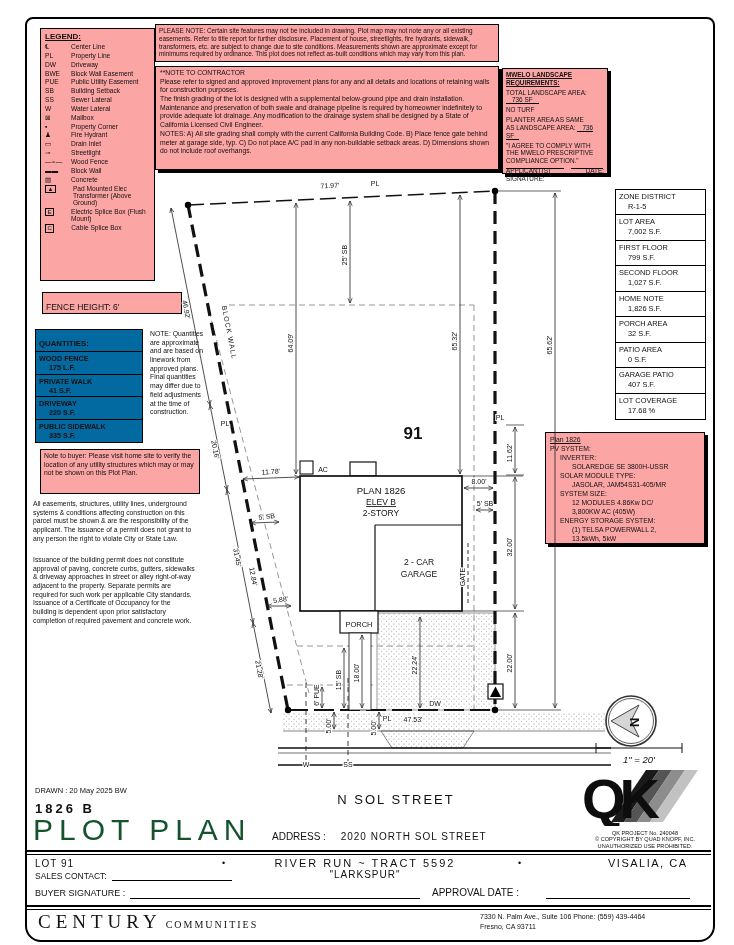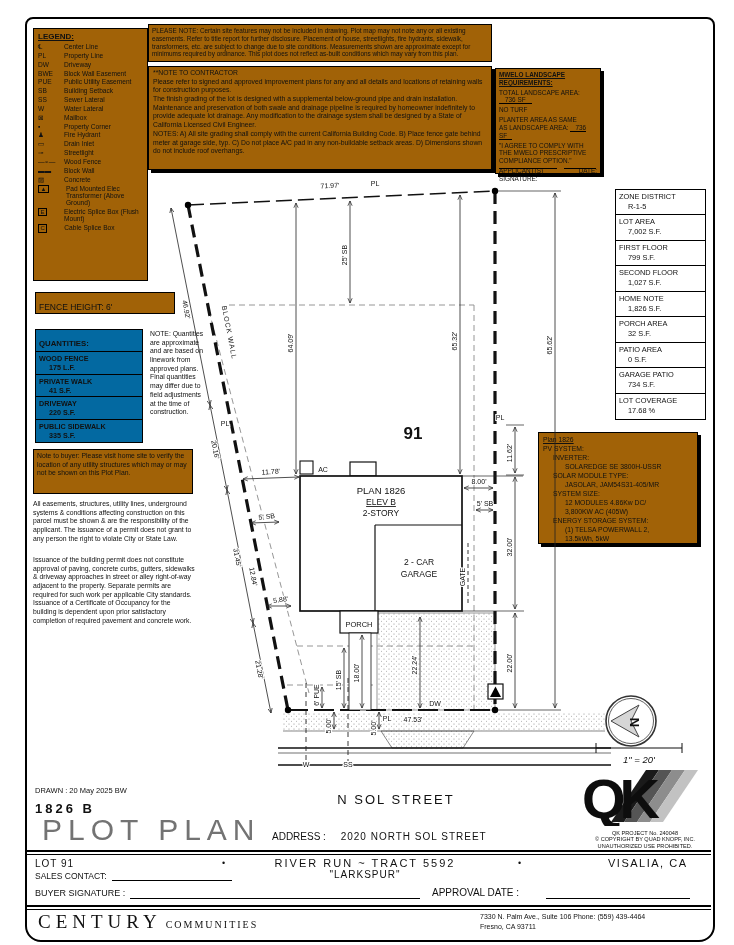--- a/index.html
+++ b/index.html
@@ -1,21 +1,21 @@
 <!DOCTYPE html>
 <html><head>
 <meta charset="utf-8">
 <style>
   html,body{margin:0;padding:0;background:#e8e8e8;}
   .page{position:relative;width:734px;height:945px;background:#fff;overflow:hidden;
         font-family:"Liberation Sans","DejaVu Sans",sans-serif;color:#111;}
   .sheet{position:absolute;left:25px;top:17px;width:686px;height:921px;
          border:2.5px solid #000;border-radius:8px 8px 16px 16px;background:#fff;}
   .abs{position:absolute;}
-  .b{position:absolute;border:1.5px solid #000;background:#a16207;box-sizing:border-box;}
+  .b{position:absolute;border:1.5px solid #000;background:#fca5a5;box-sizing:border-box;margin-left:7px;}
   .sh{box-shadow:3px 3px 0 0 #000;}
   .dbl{position:absolute;height:2px;border-top:2.5px solid #000;border-bottom:1px solid #000;}
   .ul{position:absolute;border-bottom:1px solid #000;height:1px;}
   .tiny{font-size:6.8px;line-height:1.28;}
   .mini{font-size:6.4px;line-height:1.22;}
   
   .legend{padding:3px 2px 2px 4px;}
   .ltitle{font-size:8px;font-weight:bold;text-decoration:underline;margin-bottom:2px;}
   .lrow{display:flex;align-items:flex-start;margin-bottom:1.6px;}
   .lsym{flex:0 0 26px;font-size:6.6px;line-height:1.1;text-align:left;}
@@ -213,21 +213,21 @@
     <div class="sbox">
         <div class="slab">PORCH AREA</div>
         <div class="sval">32 S.F.</div>
       </div>
     <div class="sbox">
         <div class="slab">PATIO AREA</div>
         <div class="sval">0 S.F.</div>
       </div>
     <div class="sbox">
         <div class="slab">GARAGE PATIO</div>
-        <div class="sval">734 S.F.</div>
+        <div class="sval">407 S.F.</div>
       </div>
     <div class="sbox">
         <div class="slab">LOT COVERAGE</div>
         <div class="sval">17.68 %</div>
       </div>
   </div>
 
   <div class="b sh pv" style="left:538px;top:432px;width:160px;height:112px;">
     <div class="pvl pvt">Plan 1826</div>
     <div class="pvl">PV SYSTEM:</div>
@@ -413,21 +413,21 @@
       <polygon points="103,4 116,4 81,56 68,56" fill="#c2c2c2"></polygon>
       <text x="0" y="52" style="font-size:56px;font-weight:bold;letter-spacing:-6px;" fill="#0d0d0d">QK</text>
     </svg>
     <div style="font-size:5.6px;text-align:center;line-height:1.15;">QK PROJECT No. 240048</div>
     <div style="font-size:5.6px;text-align:center;line-height:1.15;">© COPYRIGHT BY QUAD KNOPF, INC.</div>
     <div style="font-size:5.6px;text-align:center;line-height:1.15;">UNAUTHORIZED USE PROHIBITED.</div>
   </div>
 
   <div class="abs" style="left:35px;top:786px;font-size:7.5px;">DRAWN :  20 May 2025  BW</div>
   <div class="abs" style="left:35px;top:801px;font-size:13px;letter-spacing:3px;font-weight:bold;">1826  B</div>
-  <div class="abs" style="left:42px;top:813px;font-size:30px;letter-spacing:6px;color:#737373;">PLOT PLAN</div>
+  <div class="abs" style="left:33px;top:813px;font-size:30px;letter-spacing:6px;color:#14532d;">PLOT PLAN</div>
   <div class="abs" style="left:272px;top:831px;font-size:10px;">
     <span>ADDRESS :</span>
     <span style="margin-left:12px;letter-spacing:1px;">2020 NORTH SOL STREET</span>
   </div>
 
   <div class="dbl" style="left:27px;top:850px;width:684px;"></div>
 
   <div class="abs footer-label" style="left:35px;top:858px;letter-spacing:1px;font-size:10px;">LOT 91</div>
   <div class="abs" style="left:222px;top:858px;font-size:9px;">•</div>
   <div class="abs" style="left:250px;top:857px;width:230px;text-align:center;font-size:11px;letter-spacing:2px;">RIVER RUN ~ TRACT 5592</div>

